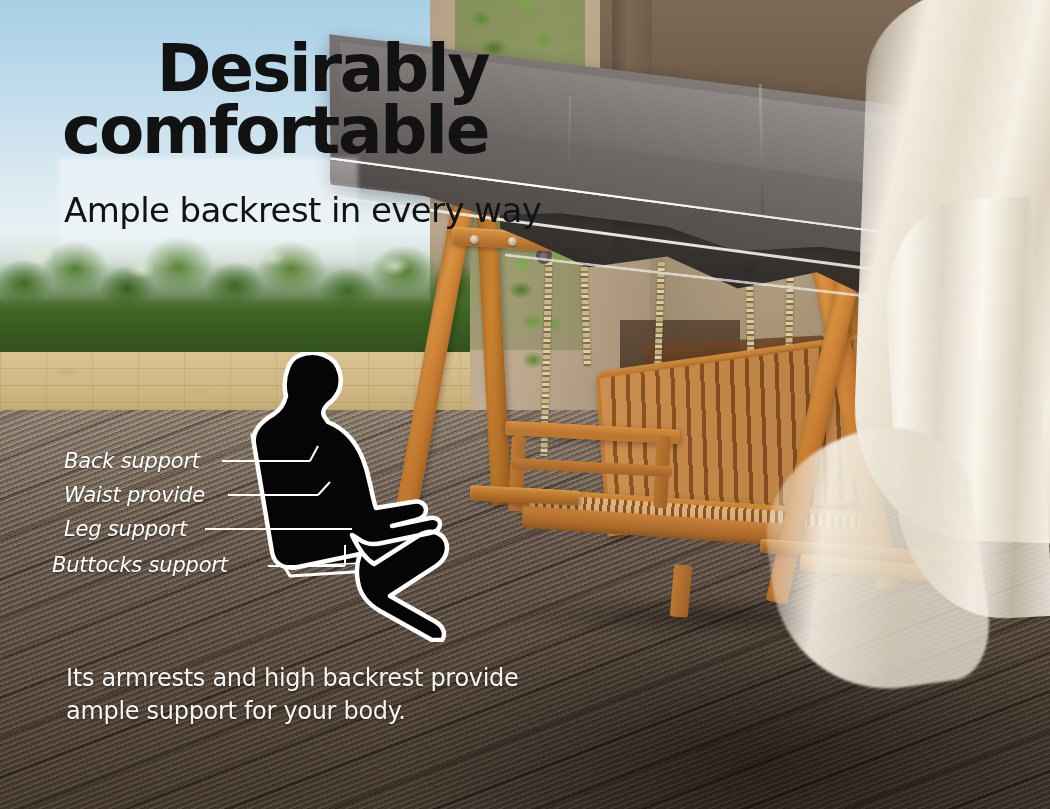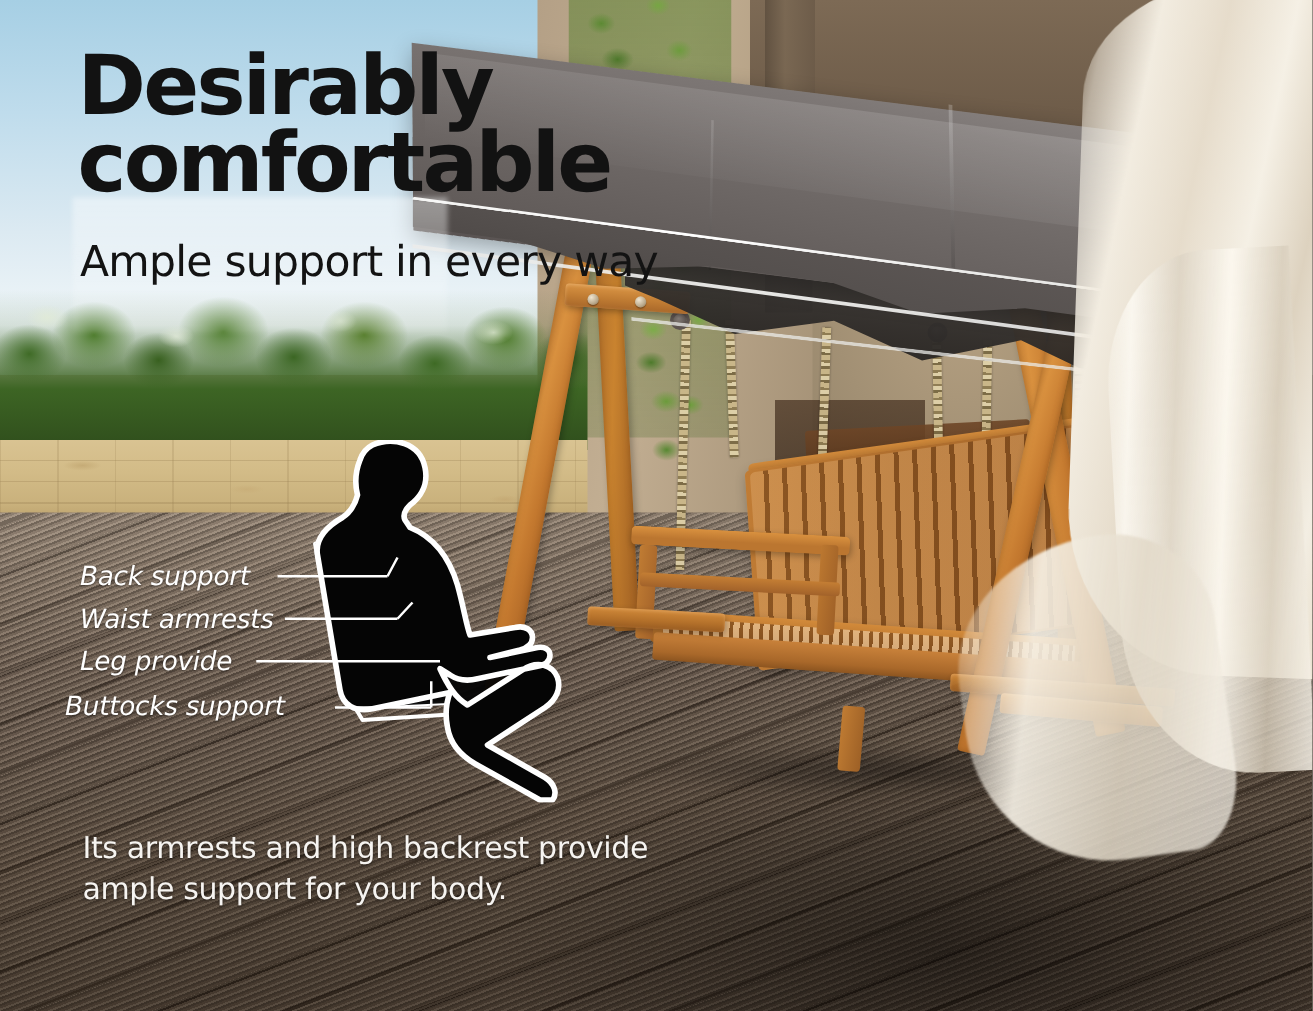--- a/index.html
+++ b/index.html
@@ -388,20 +388,21 @@
     position:absolute; left:58px; top:158px; width:300px; height:108px;
     background:linear-gradient(180deg, rgba(255,255,255,.42), rgba(255,255,255,.10));
     filter:blur(2px);
   }
   .headline{
     position:absolute; left:62px; top:38px;
     font-size:66px; line-height:.94; font-weight:700;
     color:#121212; letter-spacing:-2.2px;
     font-family:"DejaVu Sans", sans-serif;
     white-space:pre-line;
+    text-align:right;
   }
   .subheadline{
     position:absolute; left:64px; top:190px;
     font-size:34px; font-weight:400; color:#131313;
     letter-spacing:-.6px;
     font-family:"DejaVu Sans", sans-serif;
   }
   .callout{
     position:absolute;
     font-size:21px; color:#ffffff; font-weight:400;
@@ -564,23 +565,23 @@
       <line x1="318" y1="495" x2="330" y2="482"></line>
       <line x1="205" y1="529" x2="352" y2="529"></line>
       <line x1="268" y1="566" x2="345" y2="566"></line>
       <line x1="345" y1="566" x2="345" y2="545"></line>
     </g>
   </svg>
 
   <div class="text-panel"></div>
   <div class="headline">Desirably
 comfortable</div>
-  <div class="subheadline">Ample support in every way</div>
+  <div class="subheadline">Ample backrest in every way</div>
 
   <div class="callout c0">Back support</div>
-  <div class="callout c1">Waist armrests</div>
-  <div class="callout c2">Leg provide</div>
+  <div class="callout c1">Waist provide</div>
+  <div class="callout c2">Leg support</div>
   <div class="callout c3">Buttocks support</div>
 
   <div class="caption">Its armrests and high backrest provide
 ample support for your body.</div>
 
 </div>
 
 </body></html>

